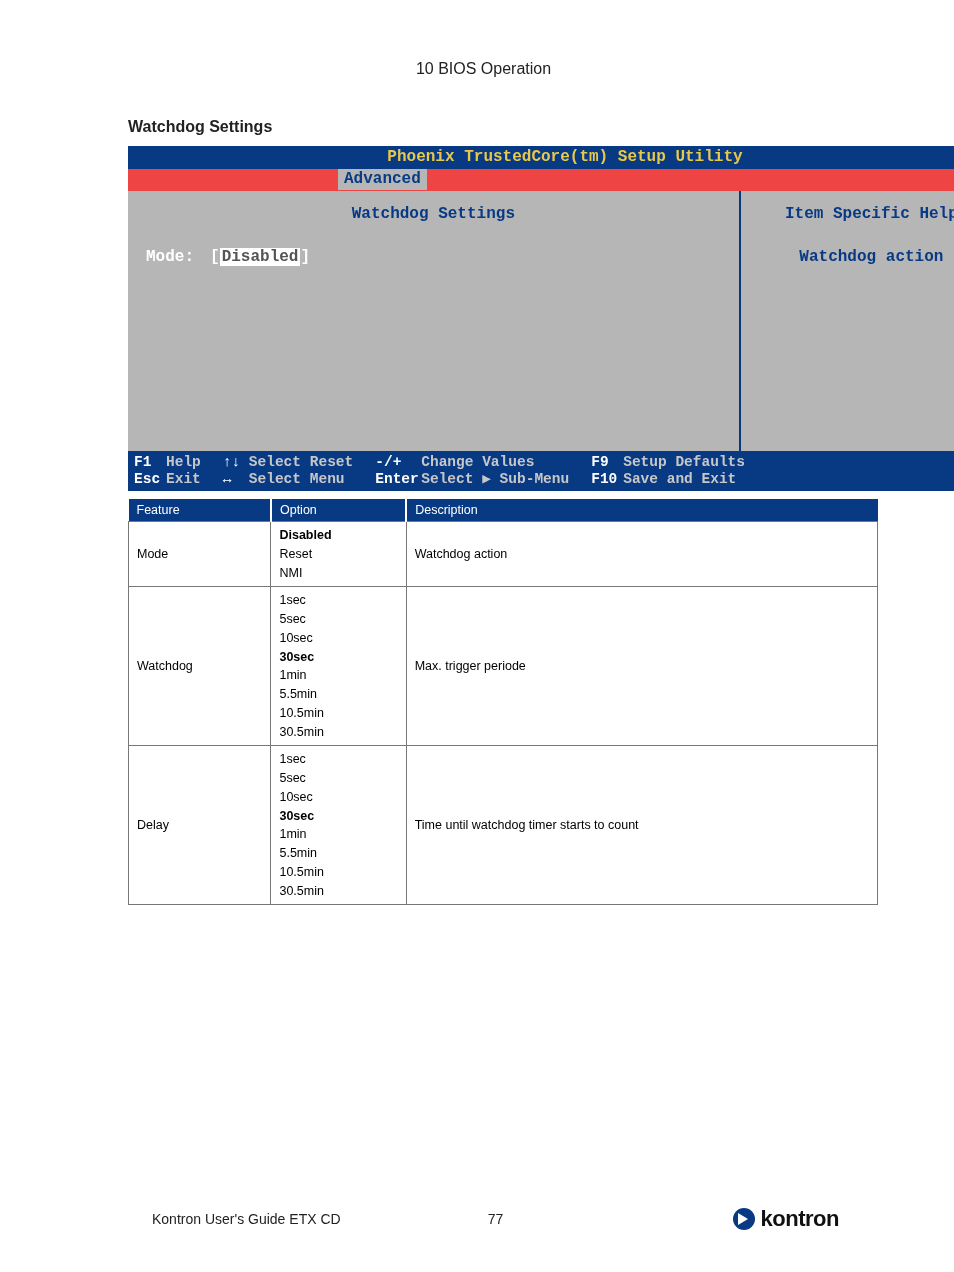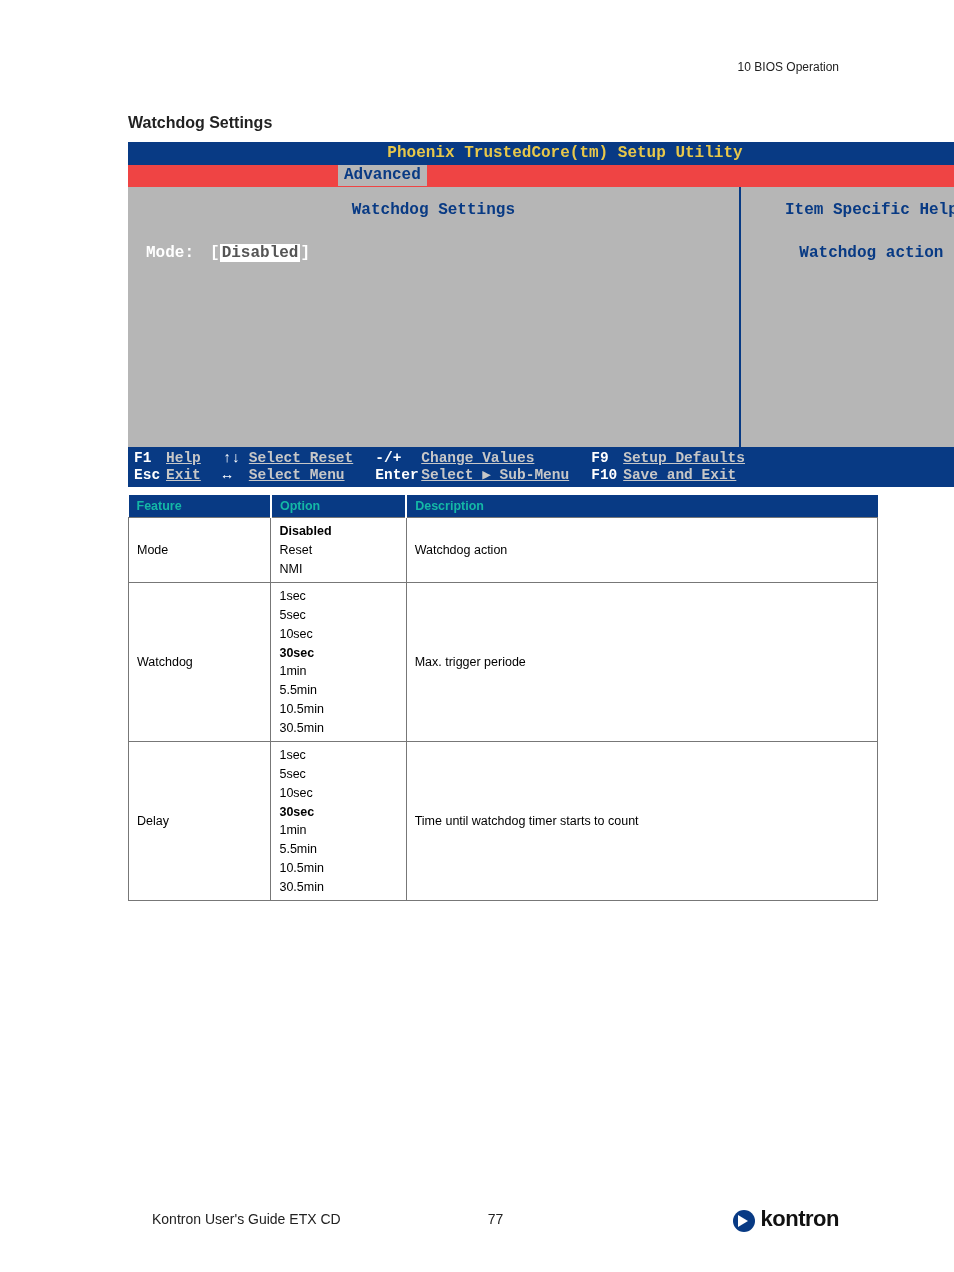--- a/index.html
+++ b/index.html
@@ -1,56 +1,56 @@
 <!DOCTYPE html>
 <html><head>
 <meta charset="utf-8">
 <style>
   * { box-sizing: border-box; margin: 0; padding: 0; }
   html, body { width: 954px; height: 1272px; background: #fff; font-family: Arial, Helvetica, sans-serif; }
   .page { width: 954px; height: 1272px; position: relative; padding: 60px 115px 40px 128px; }
-  .chapter { text-align: right; font-size: 12px; color: #222; margin-bottom: 40px; }
+  .chapter { text-align: center; font-size: 16px; color: #222; margin-bottom: 40px; }
   .section-title { font-size: 16px; font-weight: bold; color: #222; margin-bottom: 10px; }
 
   
   .bios { width: 874px; height: 345px; background: #b6b6b6; position: relative; font-family: "Courier New", monospace; font-weight: bold; font-size: 16px; line-height: 1.2; }
   .bios-header { background: #083a84; color: #e8c84a; text-align: center; padding: 2px 0; }
   .bios-tabrow { background: #ef4444; height: 22px; position: relative; }
   .bios-tab { position: absolute; left: 210px; top: 0; background: #b6b6b6; color: #083a84; padding: 1px 6px; }
   .bios-body { display: flex; height: 280px; }
   .bios-left { flex: 2.2; border-right: 2px solid #083a84; padding: 14px 18px; }
   .bios-right { flex: 1; padding: 14px 0; }
   .bios-subtitle-left { color: #083a84; text-align: center; margin-bottom: 24px; }
   .bios-subtitle-right { color: #083a84; text-align: center; margin-bottom: 24px; }
   .bios-mode-row { display: flex; gap: 16px; }
   .bios-mode-label { color: #fff; }
   .bios-mode-value { color: #fff; }
   .bios-mode-value .inner { background: #fff; color: #555; padding: 0 2px; }
   .bios-help-text { color: #083a84; text-align: center; }
   .bios-footer { background: #083a84; color: #c7c7c7; padding: 2px 6px; font-size: 14.5px; display: flex; gap: 8px; align-items: center; position: absolute; bottom: 0; left:0; right:0; height: 40px; }
   .bios-footer .col { display: flex; flex-direction: column; }
   .bf-key { color: #fff; display:inline-block; width:32px; }
-  .bf-act { color: #c7c7c7; text-decoration: underline; }
+  .bf-act { color: #c7c7c7; }
   .bf-sym { color:#fff; display:inline-block; width:26px; }
   .bios-footer .sep { width: 6px; }
   .cursor { position:absolute; right:4px; bottom:4px; width:10px; height:16px; background:#222; }
 
   
   .ftable { width: 750px; border-collapse: collapse; margin-top: 8px; font-size: 12.5px; }
-  .ftable th { background: #083a84; color: #14b8a6; text-align: left; padding: 4px 8px; font-weight: bold; border-right: 2px solid #fff; }
+  .ftable th { background: #083a84; color: #ffffff; text-align: left; padding: 4px 8px; font-weight: normal; border-right: 2px solid #fff; }
   .ftable th:last-child { border-right: none; }
   .ftable td { border: 1px solid #777; padding: 4px 8px; vertical-align: middle; }
   .opt-list { line-height: 1.5; }
   .opt-list .bold { font-weight: bold; }
 
   
   .page-footer { position: absolute; bottom: 40px; left: 116px; right: 115px; display: flex; justify-content: space-between; align-items: center; margin-left: 36px; }
   .footer-left { font-size: 14px; color: #222; }
   .footer-center { position:absolute; left:50%; transform:translateX(-50%); font-size:14px; color:#222; }
-  .logo { display: flex; align-items: flex-end; gap: 6px; }
+  .logo { display: flex; align-items: center; gap: 6px; }
   .logo-icon { width: 22px; height: 22px; background: #083a84; border-radius: 50%; position: relative; }
   .logo-icon::before { content:''; position:absolute; left:5px; top:5px; width:0; height:0; border-left:10px solid #fff; border-top:6px solid transparent; border-bottom:6px solid transparent; }
   .logo-text { font-size: 22px; font-weight: 900; letter-spacing: -0.5px; color:#111; }
 </style>
 </head>
 <body>
 
 <div class="page">
   <div class="chapter">10 BIOS Operation</div>
   <div class="section-title">Watchdog Settings</div>

